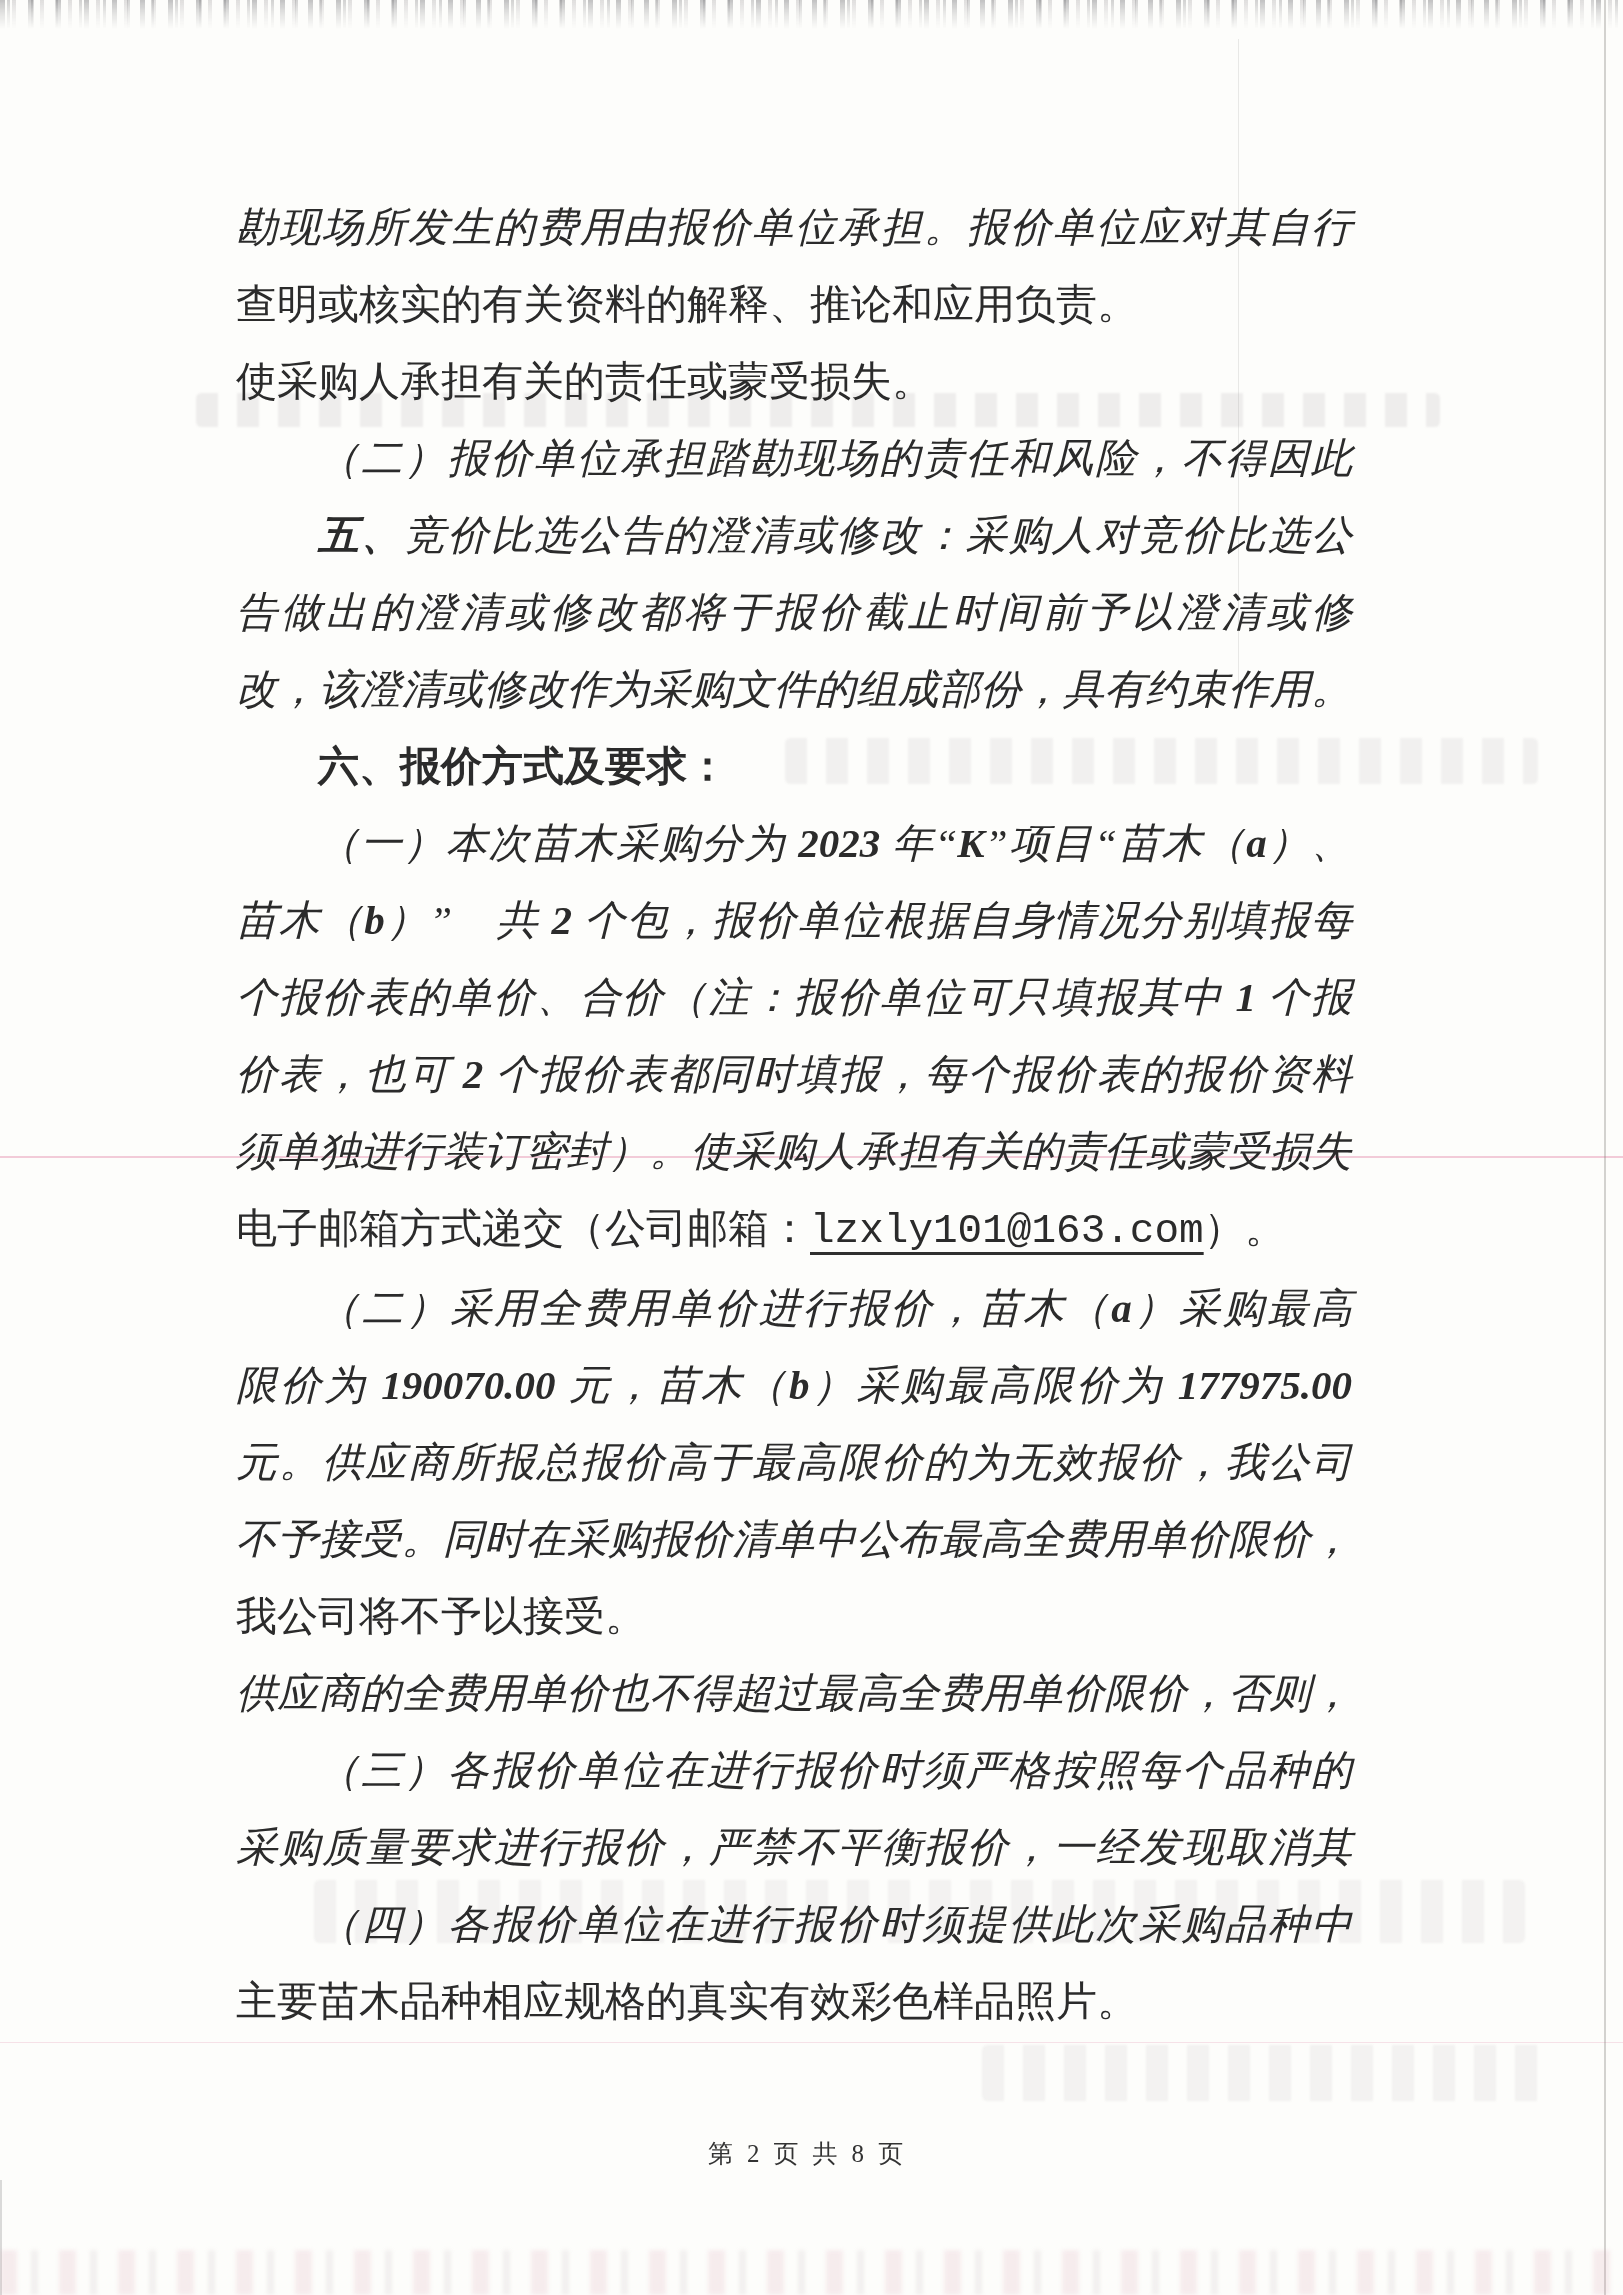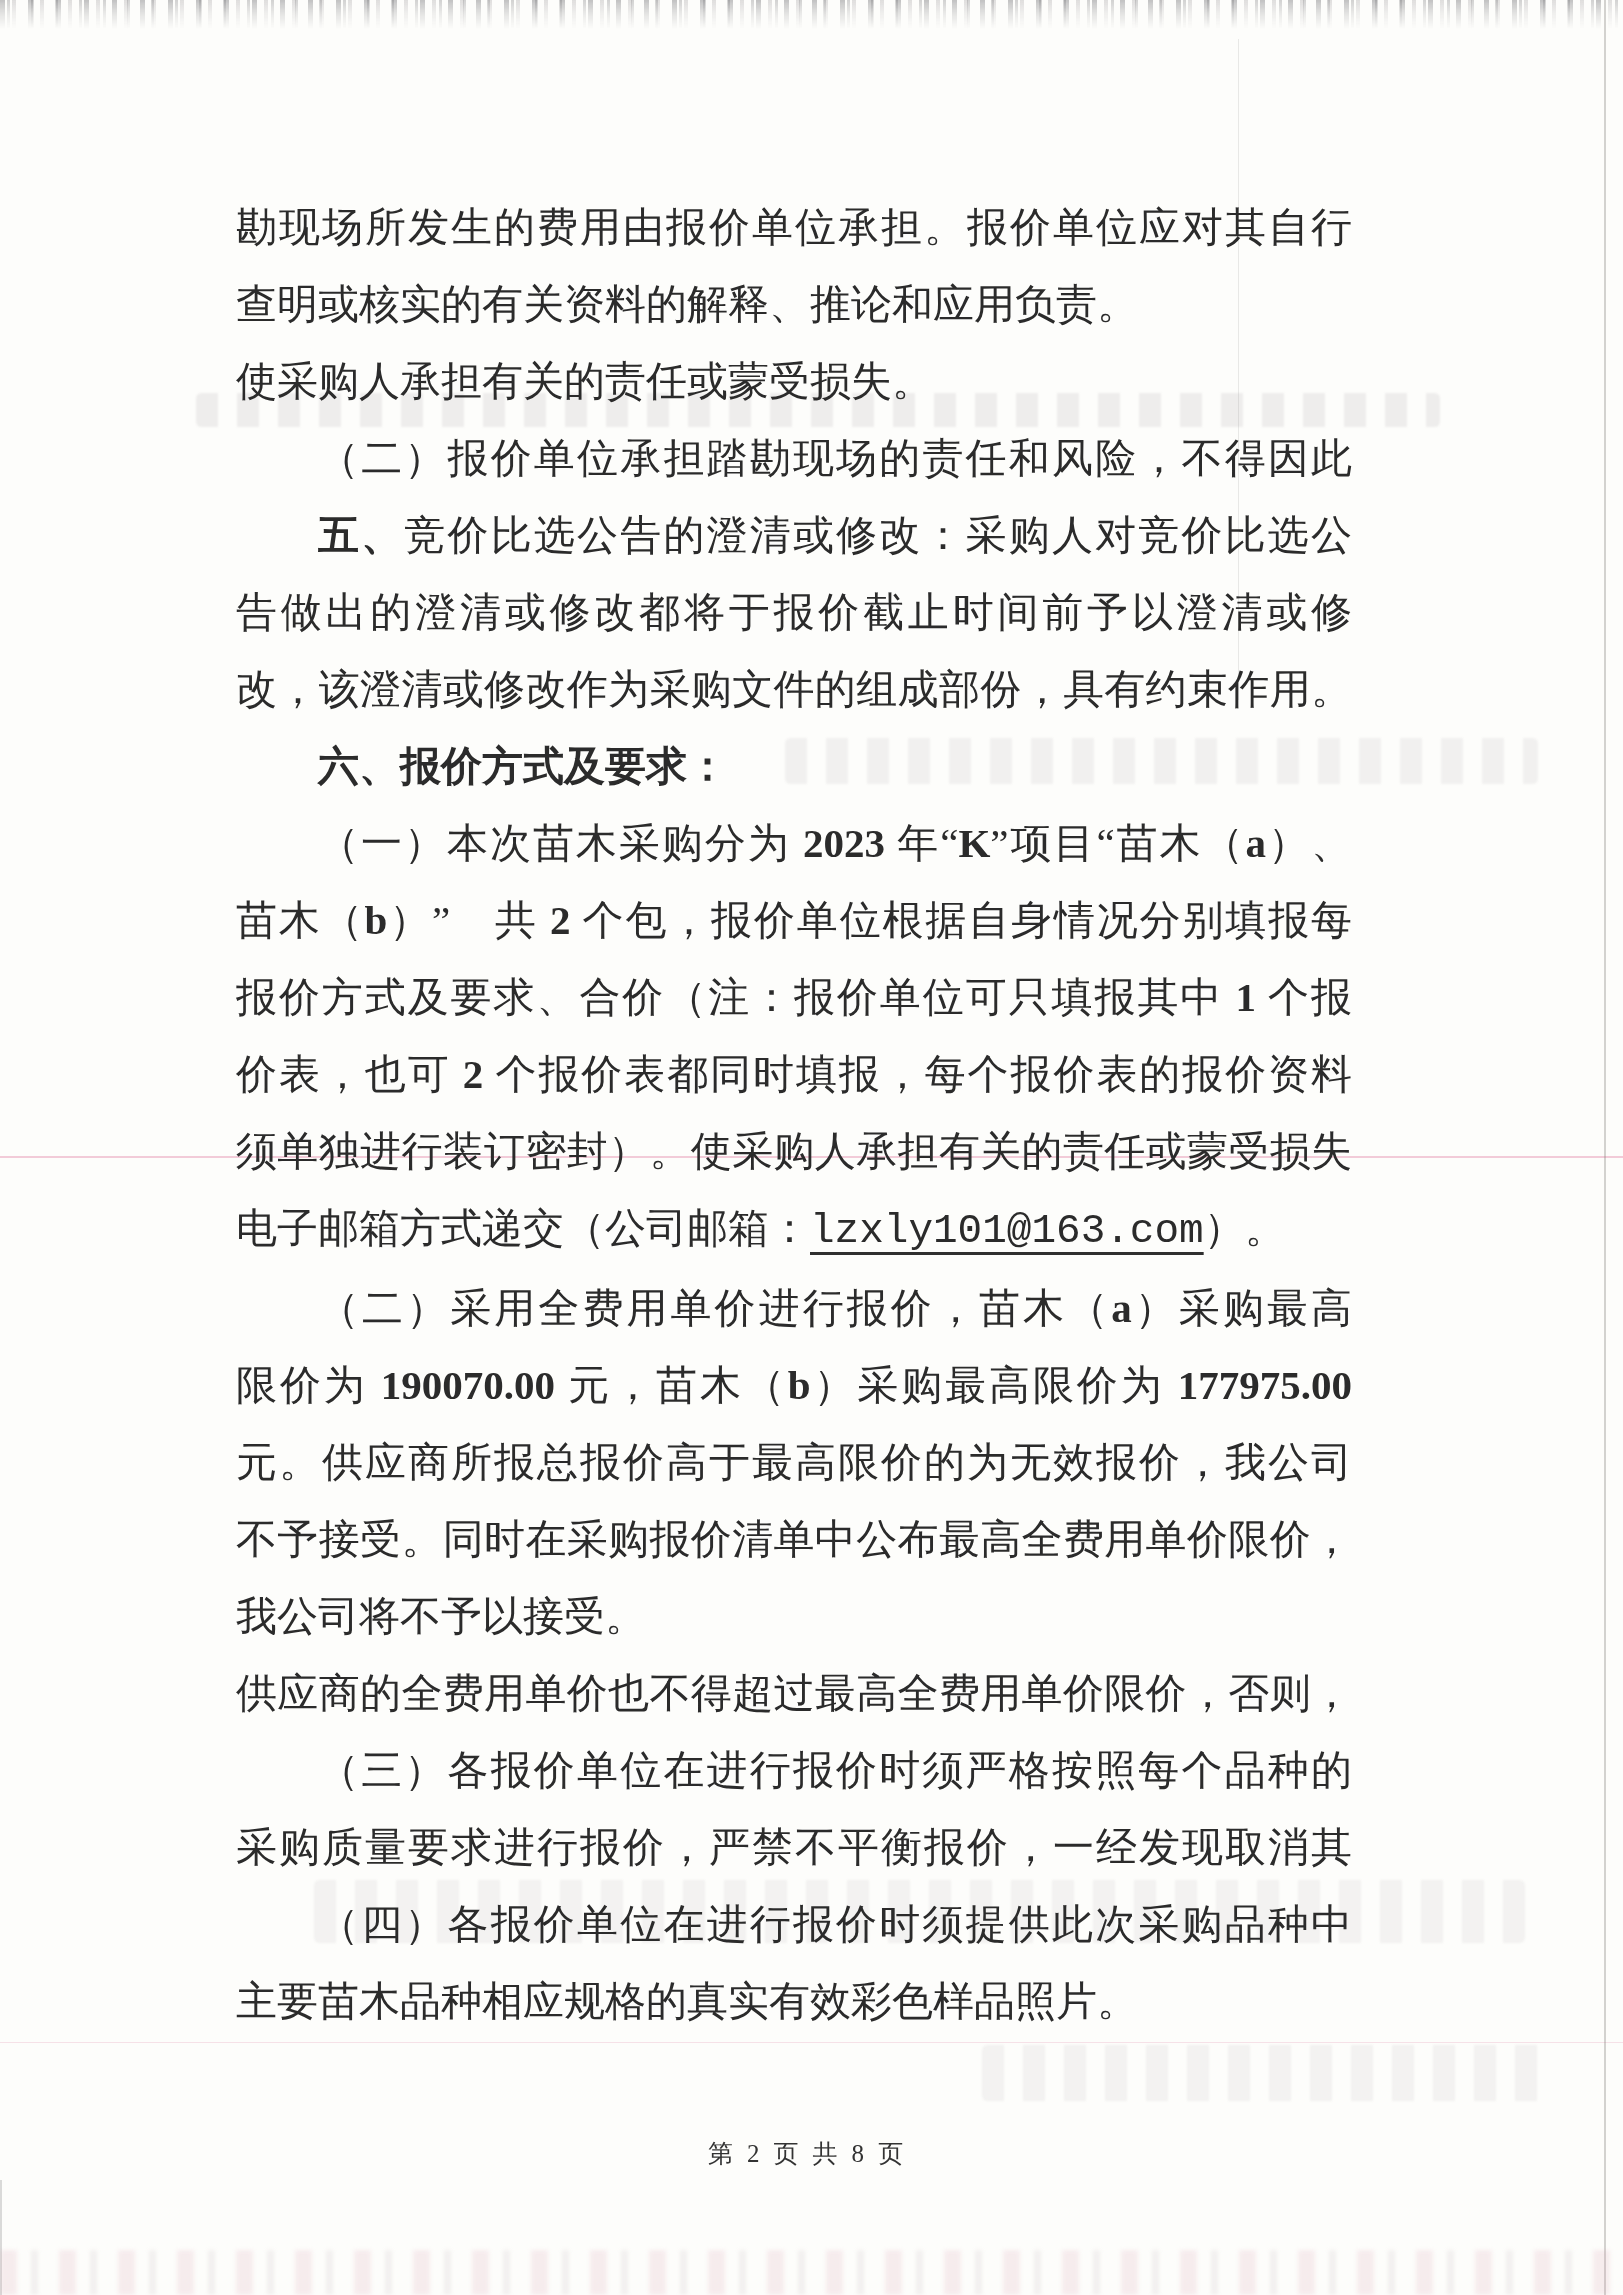--- a/index.html
+++ b/index.html
@@ -32,20 +32,21 @@
   }
   .line {
     text-align: left;
     text-align-last: left;
     white-space: normal;
   }
   .line.fill {
     text-align: justify;
     text-align-last: justify;
     text-justify: inter-character;
+    font-style: italic;
   }
   .line.indent { text-indent: 82px; }
   .seg.b { font-weight: 700; }
   .seg.latin { font-family: "Liberation Serif", serif; }
   .seg.u {
     text-decoration: underline;
     text-decoration-thickness: 2.6px;
     text-underline-offset: 9.8px;
     text-decoration-color: #2f2f2f;
     font-family: Liberation Mono, monospace;
@@ -121,21 +122,21 @@
       <div class="line fill"><span class="seg">勘现场所发生的费用由报价单位承担。报价单位应对其自行</span></div>
       <div class="line"><span class="seg">查明或核实的有关资料的解释、推论和应用负责。</span></div>
       <div class="line"><span class="seg">使采购人承担有关的责任或蒙受损失。</span></div>
       <div class="line indent fill"><span class="seg">（二）报价单位承担踏勘现场的责任和风险，不得因此</span></div>
       <div class="line indent fill"><span class="seg b">五、</span><span class="seg">竞价比选公告的澄清或修改：采购人对竞价比选公</span></div>
       <div class="line fill"><span class="seg">告做出的澄清或修改都将于报价截止时间前予以澄清或修</span></div>
       <div class="line fill"><span class="seg">改，该澄清或修改作为采购文件的组成部份，具有约束作用。</span></div>
       <div class="line indent"><span class="seg b">六、报价方式及要求：</span></div>
       <div class="line indent fill"><span class="seg">（一）本次苗木采购分为 </span><span class="seg b latin">2023</span><span class="seg"> 年“</span><span class="seg b latin">K</span><span class="seg">”项目“苗木（</span><span class="seg b latin">a</span><span class="seg">）、</span></div>
       <div class="line fill"><span class="seg">苗木（</span><span class="seg b latin">b</span><span class="seg">）”　共 </span><span class="seg b latin">2</span><span class="seg"> 个包，报价单位根据自身情况分别填报每</span></div>
-      <div class="line fill"><span class="seg">报价方式及要求、合价（注：报价单位可只填报其中 </span><span class="seg b latin">1</span><span class="seg"> 个报</span></div>
+      <div class="line fill"><span class="seg">个报价表的单价、合价（注：报价单位可只填报其中 </span><span class="seg b latin">1</span><span class="seg"> 个报</span></div>
       <div class="line fill"><span class="seg">价表，也可 </span><span class="seg b latin">2</span><span class="seg"> 个报价表都同时填报，每个报价表的报价资料</span></div>
       <div class="line fill"><span class="seg">须单独进行装订密封）。使采购人承担有关的责任或蒙受损失</span></div>
       <div class="line"><span class="seg">电子邮箱方式递交（公司邮箱：</span><span class="seg latin u">lzxly101@163.com</span><span class="seg">）。</span></div>
       <div class="line indent fill"><span class="seg">（二）采用全费用单价进行报价，苗木（</span><span class="seg b latin">a</span><span class="seg">）采购最高</span></div>
       <div class="line fill"><span class="seg">限价为 </span><span class="seg b latin">190070.00</span><span class="seg"> 元，苗木（</span><span class="seg b latin">b</span><span class="seg">）采购最高限价为 </span><span class="seg b latin">177975.00</span></div>
       <div class="line fill"><span class="seg">元。供应商所报总报价高于最高限价的为无效报价，我公司</span></div>
       <div class="line fill"><span class="seg">不予接受。同时在采购报价清单中公布最高全费用单价限价，</span></div>
       <div class="line"><span class="seg">我公司将不予以接受。</span></div>
       <div class="line fill"><span class="seg">供应商的全费用单价也不得超过最高全费用单价限价，否则，</span></div>
       <div class="line indent fill"><span class="seg">（三）各报价单位在进行报价时须严格按照每个品种的</span></div>

